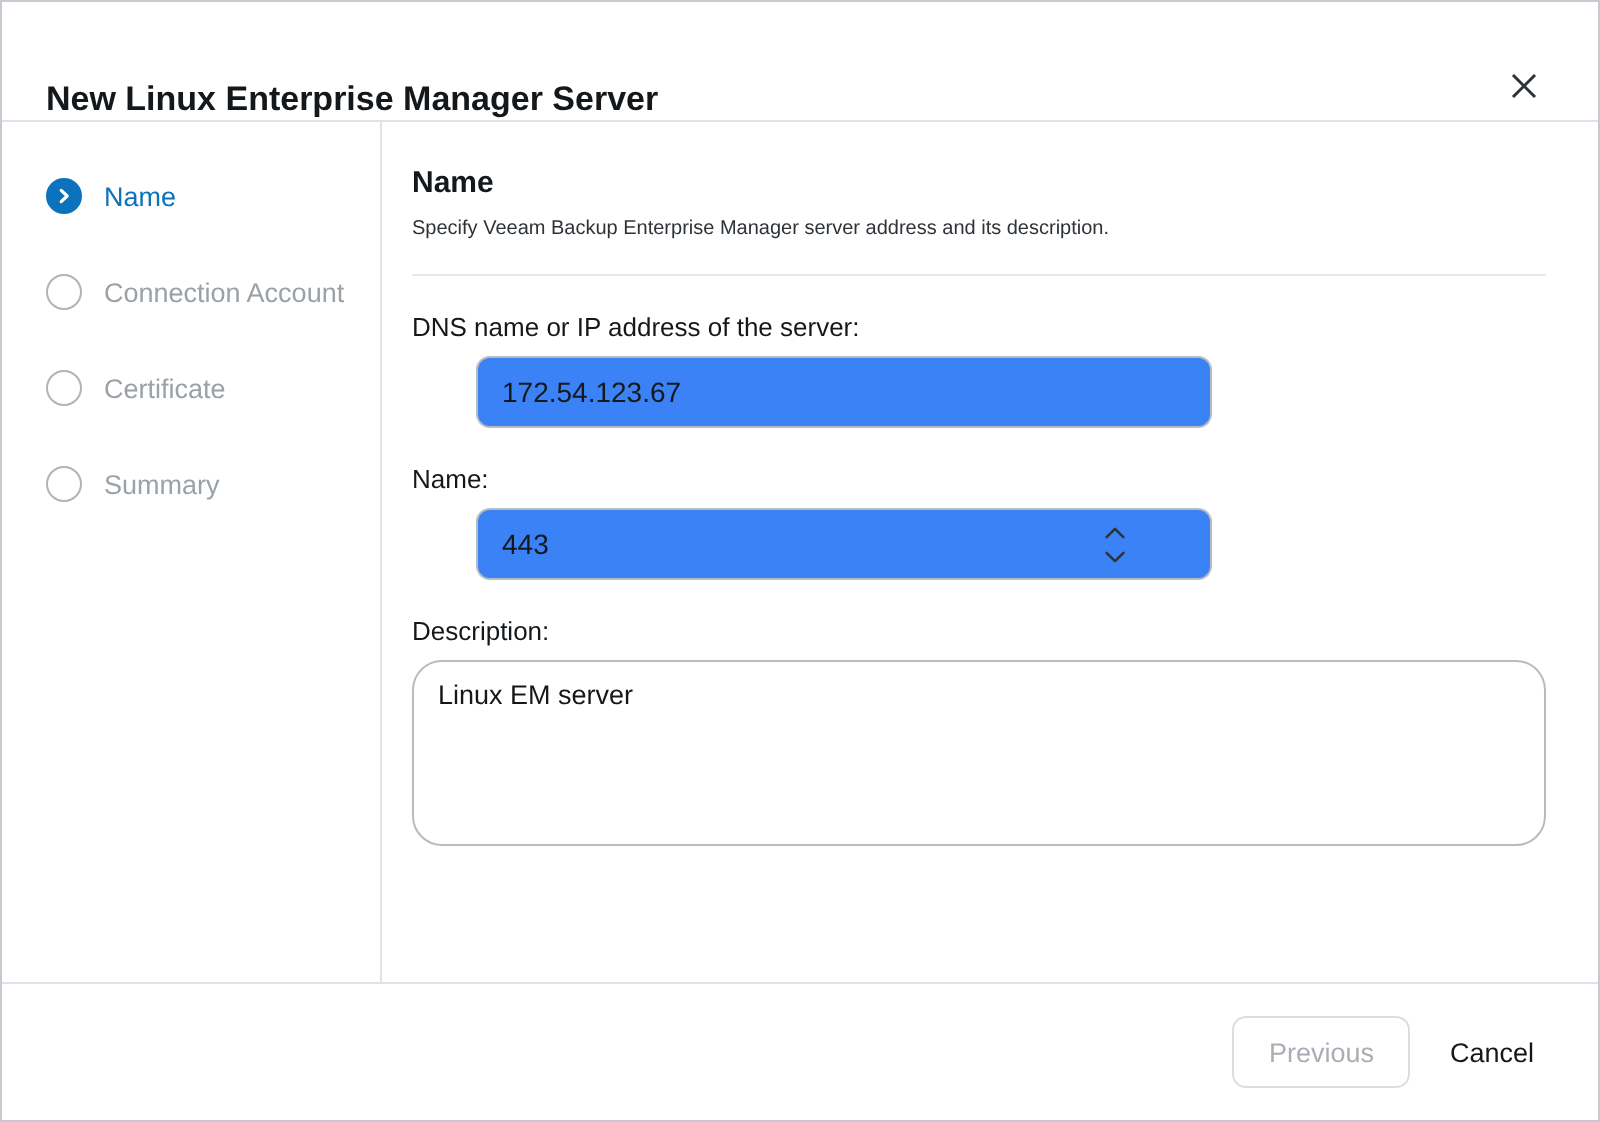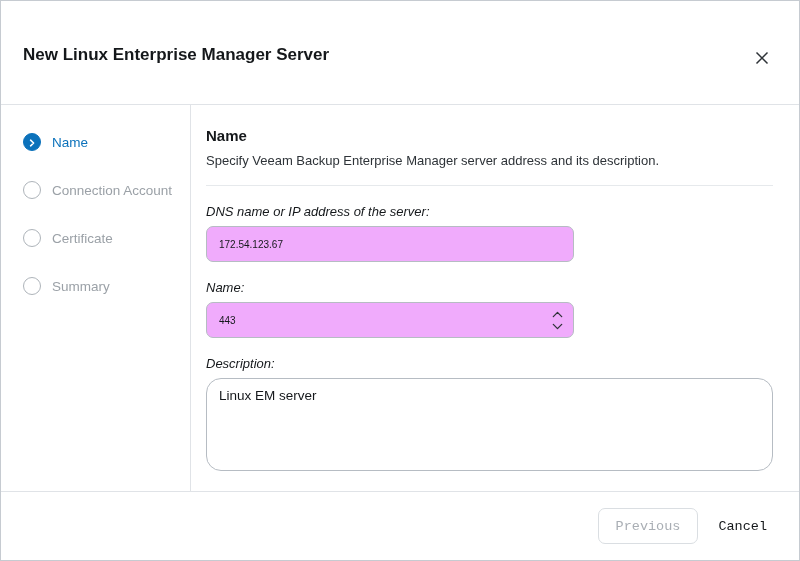--- a/index.html
+++ b/index.html
@@ -21,24 +21,23 @@
     height: 561px;
     border: 1px solid #c6cbd1;
     background: #fff;
     display: flex;
     flex-direction: column;
   }
   
   .header {
     flex: 0 0 60px;
     display: flex;
-    align-items: flex-start;
+    align-items: flex-end;
     padding: 0 22px;
     border-bottom: 1px solid var(--border-soft);
-    margin-top: 44px;
   }
   .title {
     flex: 1;
     font-size: 17px;
     font-weight: bold;
     color: var(--text-dark);
   }
   .close-btn {
     width: 30px; height: 30px;
     display: flex; align-items: center; justify-content: center;
@@ -74,39 +73,40 @@
   .step-label { font-size: 13.5px; color: var(--text-muted); }
   .step.active .step-label { color: var(--accent); }
   
   .main { flex: 1 1 auto; padding: 20px 26px 0 15px; }
   .main-heading {
     font-size: 15px;
     font-weight: bold;
     margin: 2px 0 9px;
     color: var(--text-dark);
   }
-  .main-subtitle { font-size: 13px; color: #2e3338; }
+  .main-subtitle { font-size: 10px; color: #2e3338; }
   .rule {
     border: none;
     border-top: 1px solid #e6e9ec;
     margin: 17px 0 18px;
   }
   .field { margin-bottom: 18px; }
-  .field-label { font-size: 13px; color: var(--text-dark); margin-bottom: 7px; font-style: italic; }
+  .field-label { font-size: 13px; color: var(--text-dark); margin-bottom: 7px; }
   .text-input {
     width: 368px;
     height: 36px;
     border: 1px solid var(--border-input);
     border-radius: 7px;
     padding: 0 12px;
-    font-size: 10px;
+    font-size: 14px;
     color: var(--text-dark);
     font-family: inherit;
     outline: none;
-    background: #f0abfc;
+    background: #3b82f6;
+    margin-left: 32px;
   }
   .spin-wrap { position: relative; width: 368px; }
   .spin-wrap .text-input { width: 100%; padding-right: 20px; }
   .spinner {
     position: absolute;
     right: 11px; top: 0; bottom: 0;
     display: flex; flex-direction: column;
     align-items: center; justify-content: center;
     gap: 5px;
   }
@@ -126,21 +126,20 @@
   }
   
   .footer {
     flex: 0 0 66px;
     border-top: 1px solid var(--border-soft);
     display: flex;
     align-items: center;
     justify-content: flex-end;
     gap: 14px;
     padding: 16px 26px;
-    font-family: Liberation Mono, monospace;
   }
   .btn {
     height: 36px;
     border-radius: 7px;
     font-size: 13.5px;
     font-family: inherit;
     cursor: pointer;
   }
   .btn-secondary {
     background: #fff;

